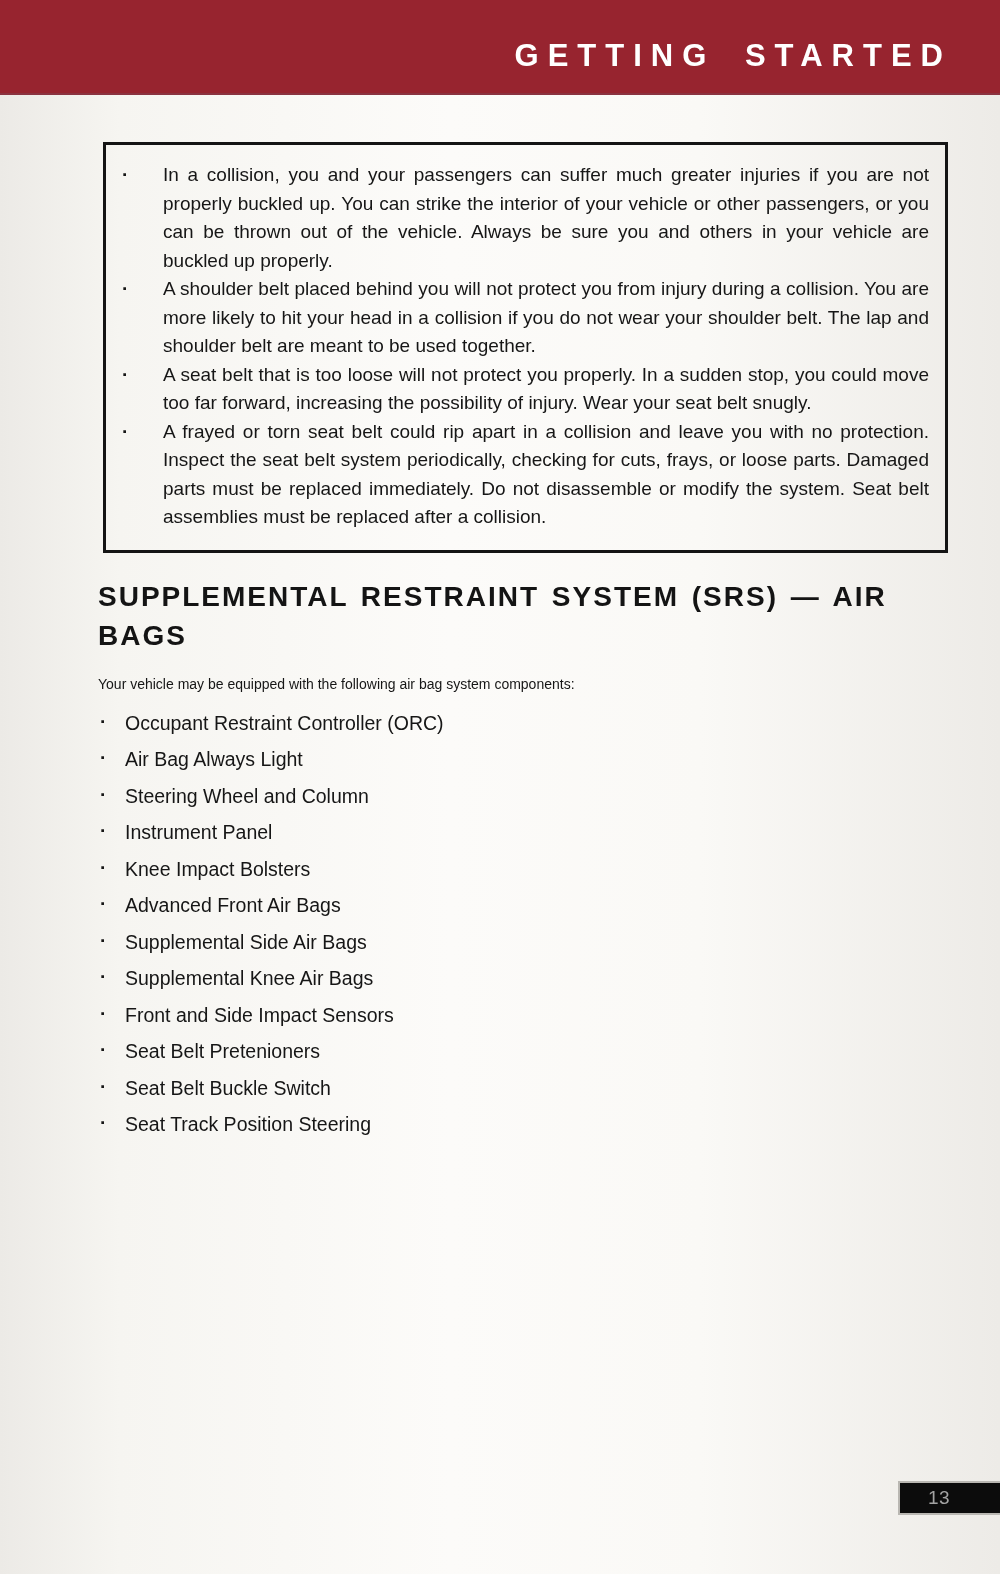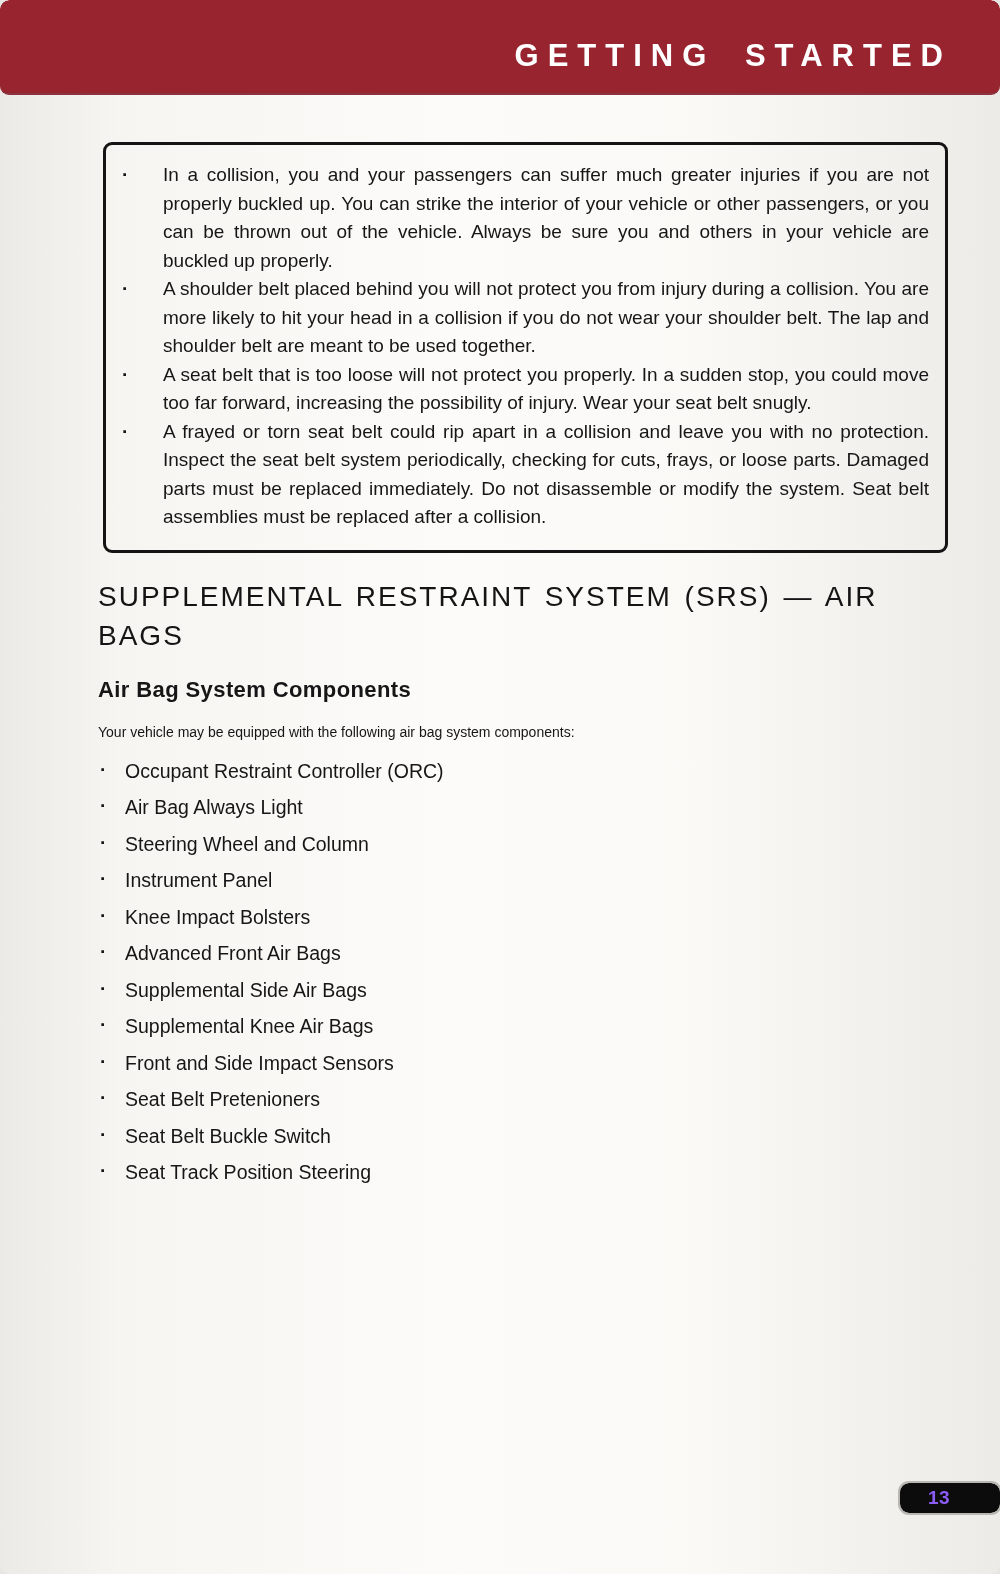--- a/index.html
+++ b/index.html
@@ -1,15 +1,15 @@
 <!DOCTYPE html>
 <html><head>
 <meta charset="utf-8">
 <style>
-  * { margin: 0; padding: 0; box-sizing: border-box; border-radius: 9px; }
+  * { margin: 0; padding: 0; box-sizing: border-box; }
   html, body { background: #e8e6e2; }
   body { font-family: "Liberation Sans", "DejaVu Sans", sans-serif; }
 
   .page {
     position: relative;
     width: 1000px;
     height: 1574px;
     margin: 0 auto;
     overflow: hidden;
     color: #161616;
@@ -70,21 +70,21 @@
     font-weight: bold;
     font-size: 19px;
   }
 
   
   .section-heading {
     margin: 24px 0 0 98px;
     max-width: 845px;
     font-size: 28px;
     line-height: 39px;
-    font-weight: normal;
+    font-weight: bold;
     letter-spacing: 2px;
     word-spacing: 3px;
     color: #141414;
   }
   .section-subheading {
     margin: 22px 0 0 98px;
     font-size: 22px;
     font-weight: bold;
     letter-spacing: 0.4px;
   }
@@ -121,22 +121,22 @@
     width: 100px;
     height: 30px;
     background: #0c0c0c;
     outline: 2px solid #b9b7b2;
     display: flex;
     align-items: center;
     justify-content: center;
     padding-right: 22px;
   }
   .page-number-box span {
-    color: #8b5cf6;
-    font-weight: bold;
+    color: #a3a3a3;
+    font-weight: normal;
     font-size: 19px;
     letter-spacing: 0.5px;
   }
 </style>
 </head>
 <body>
 
 <div class="page">
 
   <header class="band">
@@ -163,21 +163,20 @@
 
         <li class="warning-item">
           <span class="bullet-dot">·</span>
           <span class="warning-text">A frayed or torn seat belt could rip apart in a collision and leave you with no protection. Inspect the seat belt system periodically, checking for cuts, frays, or loose parts. Damaged parts must be replaced immediately. Do not disassemble or modify the system. Seat belt assemblies must be replaced after a collision.</span>
         </li>
       </ul>
   </section>
 
   <h1 class="section-heading">SUPPLEMENTAL RESTRAINT SYSTEM (SRS) — AIR BAGS</h1>
 
-  <h2 class="section-subheading">Air Bag System Components</h2>
 
   <p class="section-intro">Your vehicle may be equipped with the following air bag system components:</p>
 
   <ul class="components-list">
 
       <li class="component-item">
         <span class="bullet-dot">·</span>
         <span class="component-text">Occupant Restraint Controller (ORC)</span>
       </li>
 

